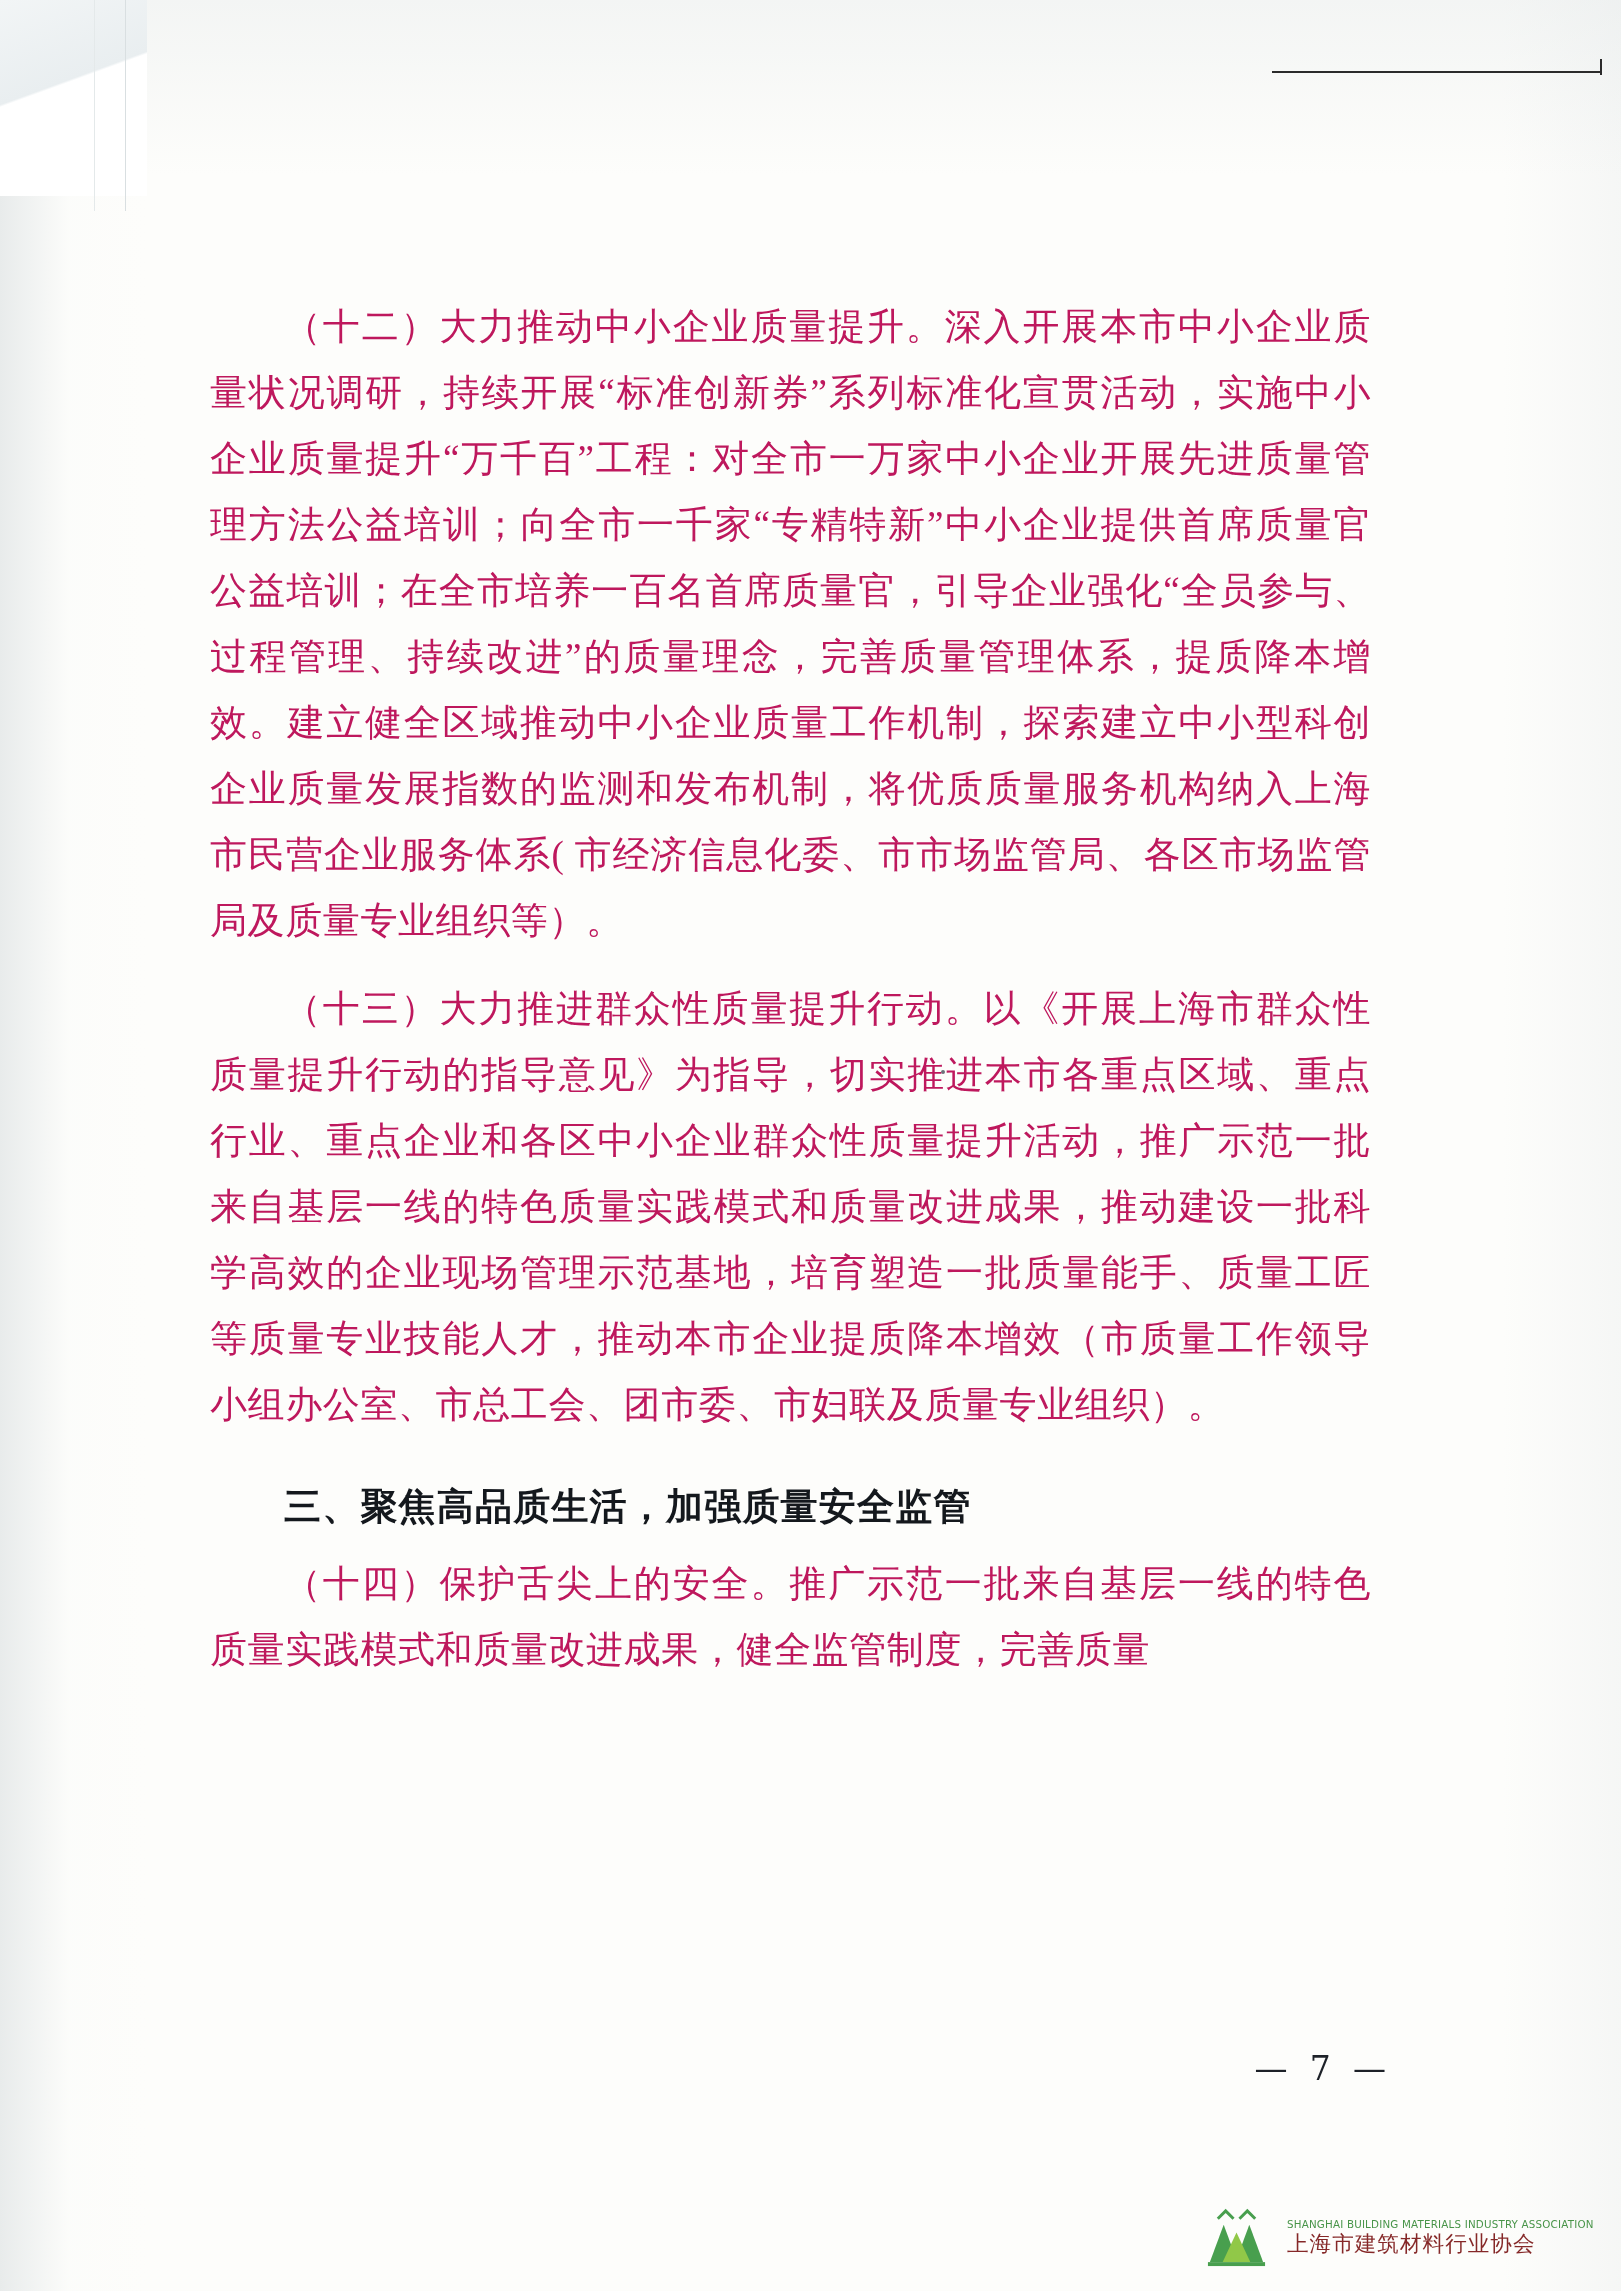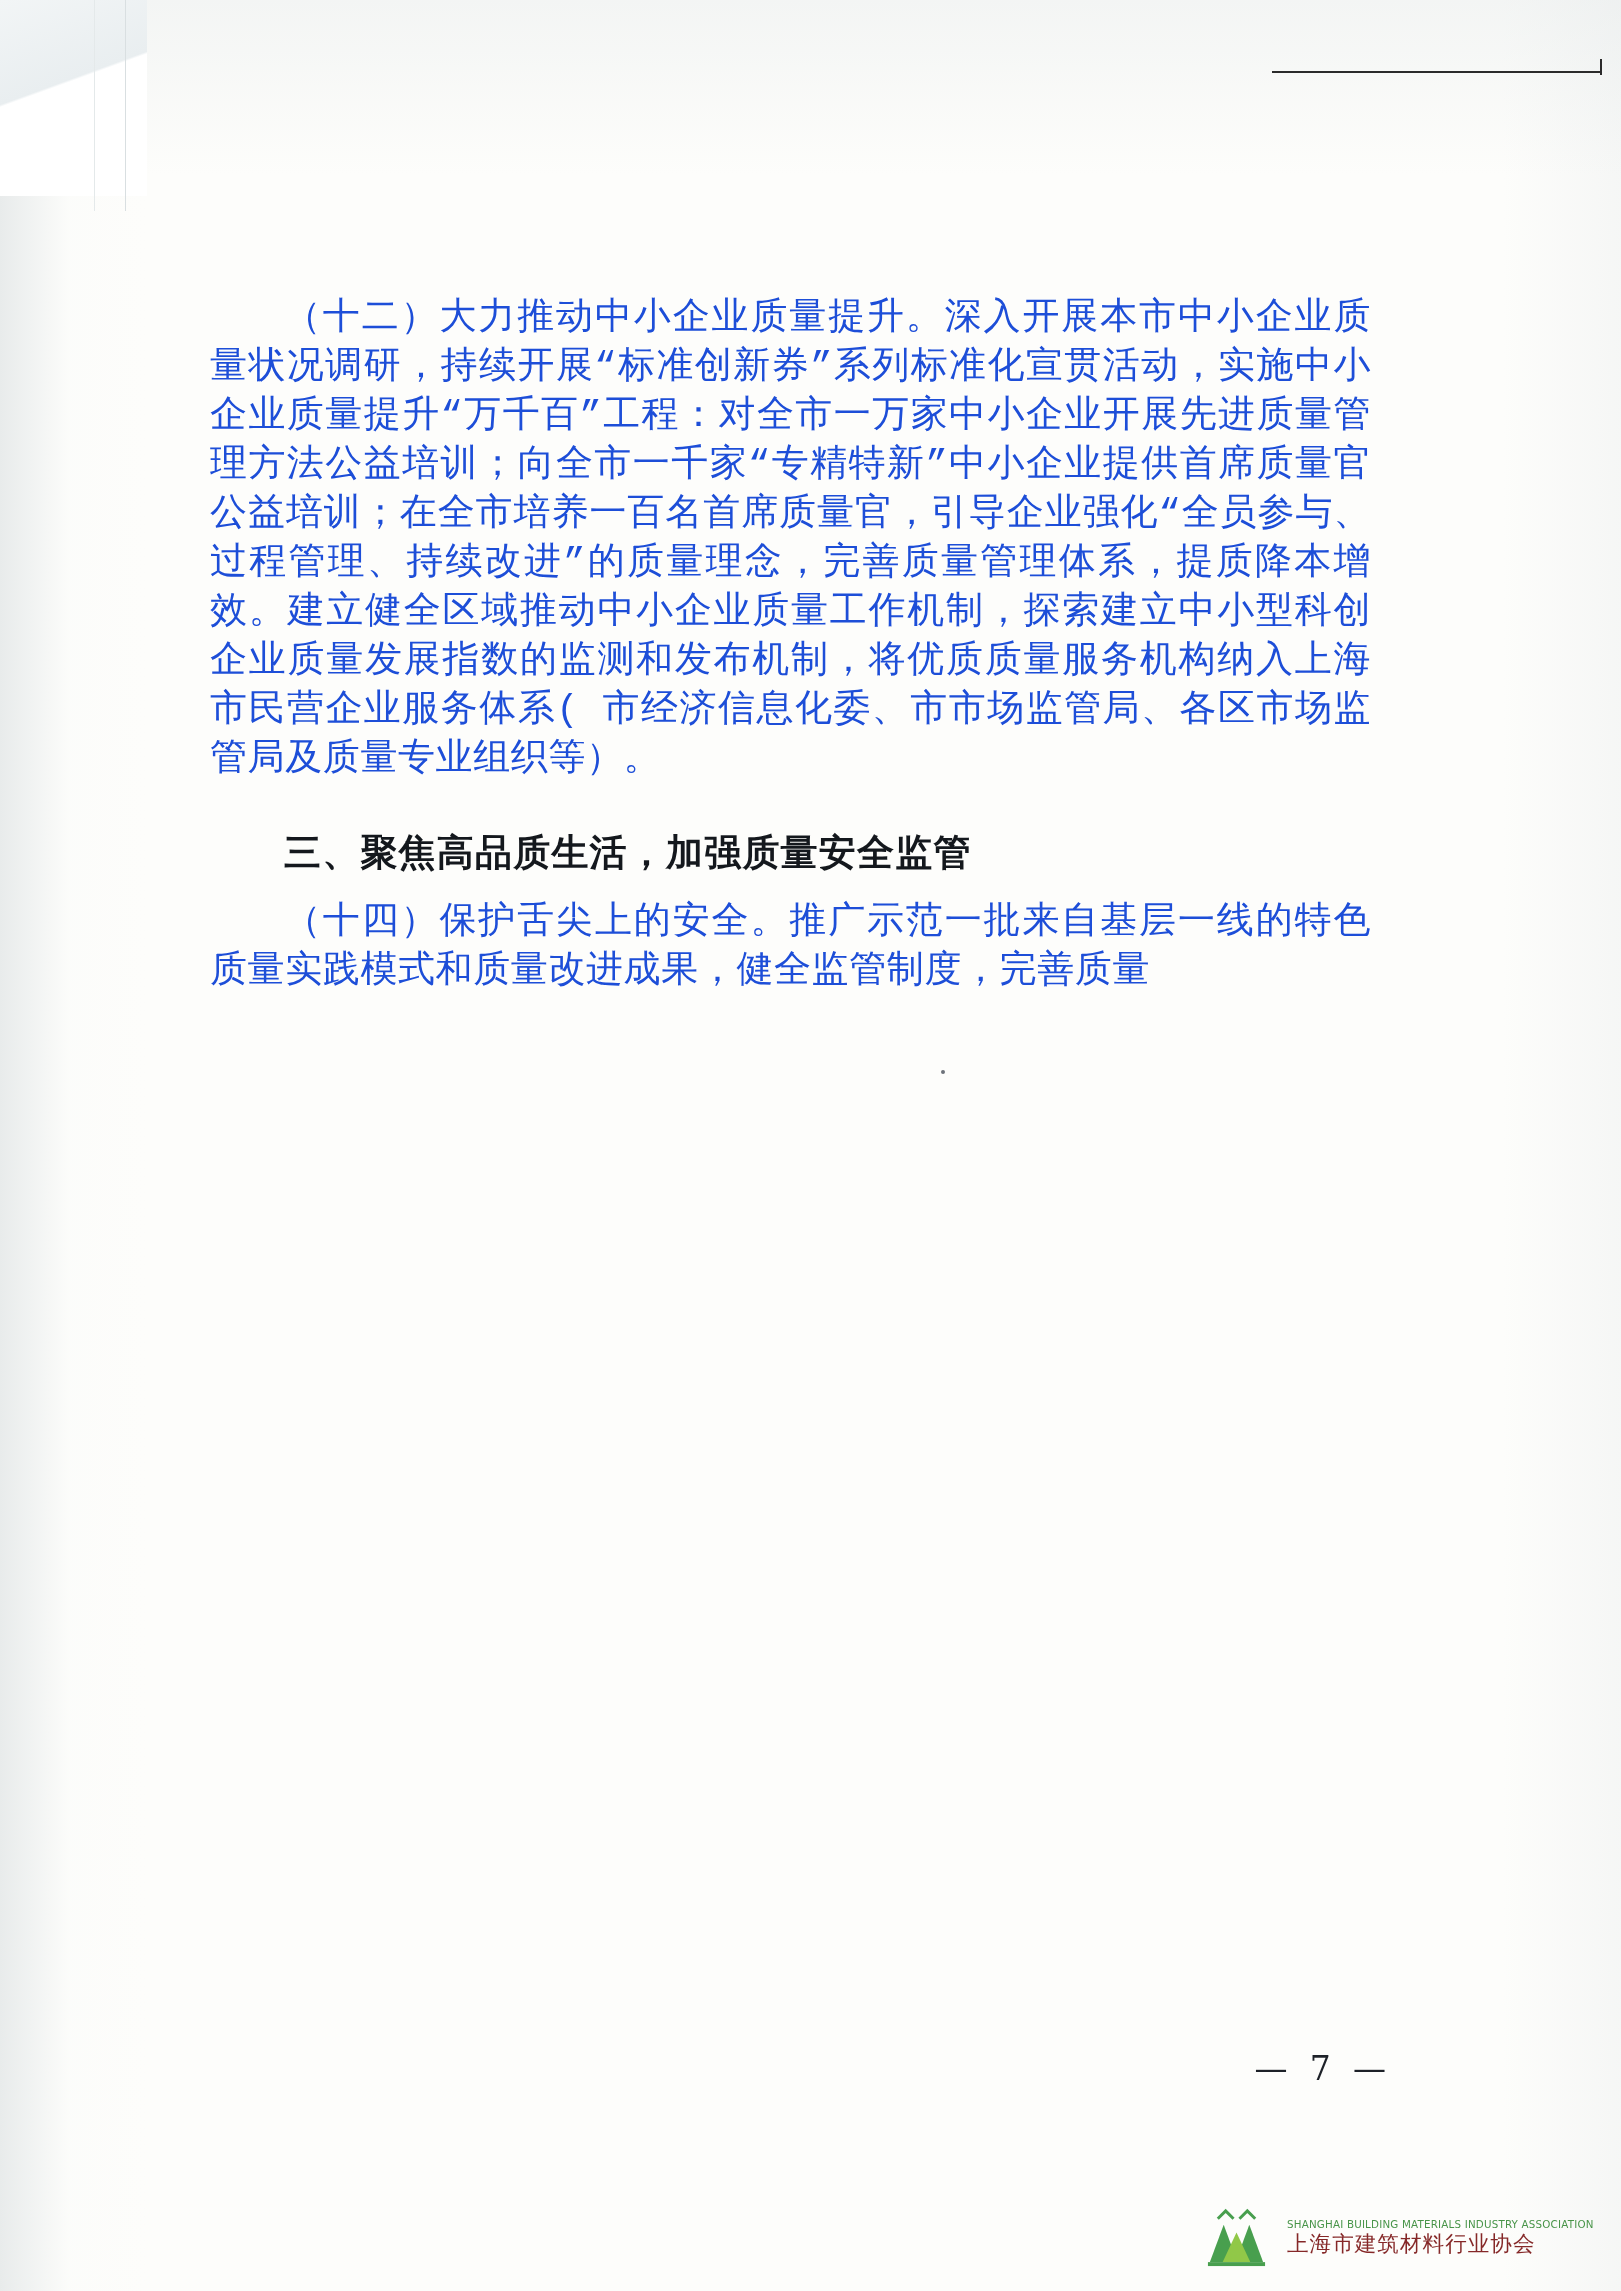--- a/index.html
+++ b/index.html
@@ -72,26 +72,26 @@
   .body-area {
     position: absolute;
     left: 210px;
     top: 294px;
     width: 1161px;
   }
 
   p.para {
     margin: 0 0 21.6px 0;
     font-size: 37px;
-    line-height: 49px;
-    color: #1d4ed8;
+    line-height: 66px;
+    color: #be185d;
     text-align: justify;
     text-justify: inter-ideograph;
     letter-spacing: 0.6px;
-    font-family: Liberation Mono, monospace;
+    font-family: Liberation Serif, serif;
   }
   p.para.indent {
     text-indent: 74px;
   }
   h2.section {
     margin: 33px 0 9.8px 0;
     font-size: 37px;
     line-height: 71px;
     color: #14181d;
     font-weight: 700;
@@ -168,20 +168,21 @@
 
   <div class="header-rule"></div>
   <div class="header-rule-tick"></div>
 
   <div class="stray-dot"></div>
 
   <div class="body-area">
 
     <p class="para indent">（十二）大力推动中小企业质量提升。深入开展本市中小企业质量状况调研，持续开展“标准创新券”系列标准化宣贯活动，实施中小企业质量提升“万千百”工程：对全市一万家中小企业开展先进质量管理方法公益培训；向全市一千家“专精特新”中小企业提供首席质量官公益培训；在全市培养一百名首席质量官，引导企业强化“全员参与、过程管理、持续改进”的质量理念，完善质量管理体系，提质降本增效。建立健全区域推动中小企业质量工作机制，探索建立中小型科创企业质量发展指数的监测和发布机制，将优质质量服务机构纳入上海市民营企业服务体系( 市经济信息化委、市市场监管局、各区市场监管局及质量专业组织等）。</p>
 
+    <p class="para indent">（十三）大力推进群众性质量提升行动。以《开展上海市群众性质量提升行动的指导意见》为指导，切实推进本市各重点区域、重点行业、重点企业和各区中小企业群众性质量提升活动，推广示范一批来自基层一线的特色质量实践模式和质量改进成果，推动建设一批科学高效的企业现场管理示范基地，培育塑造一批质量能手、质量工匠等质量专业技能人才，推动本市企业提质降本增效（市质量工作领导小组办公室、市总工会、团市委、市妇联及质量专业组织）。</p>
 
     <h2 class="section">三、聚焦高品质生活，加强质量安全监管</h2>
 
     <p class="para indent">（十四）保护舌尖上的安全。推广示范一批来自基层一线的特色质量实践模式和质量改进成果，健全监管制度，完善质量</p>
 
   </div>
 
   <div class="page-number">— 7 —</div>
 
   <div class="watermark">

